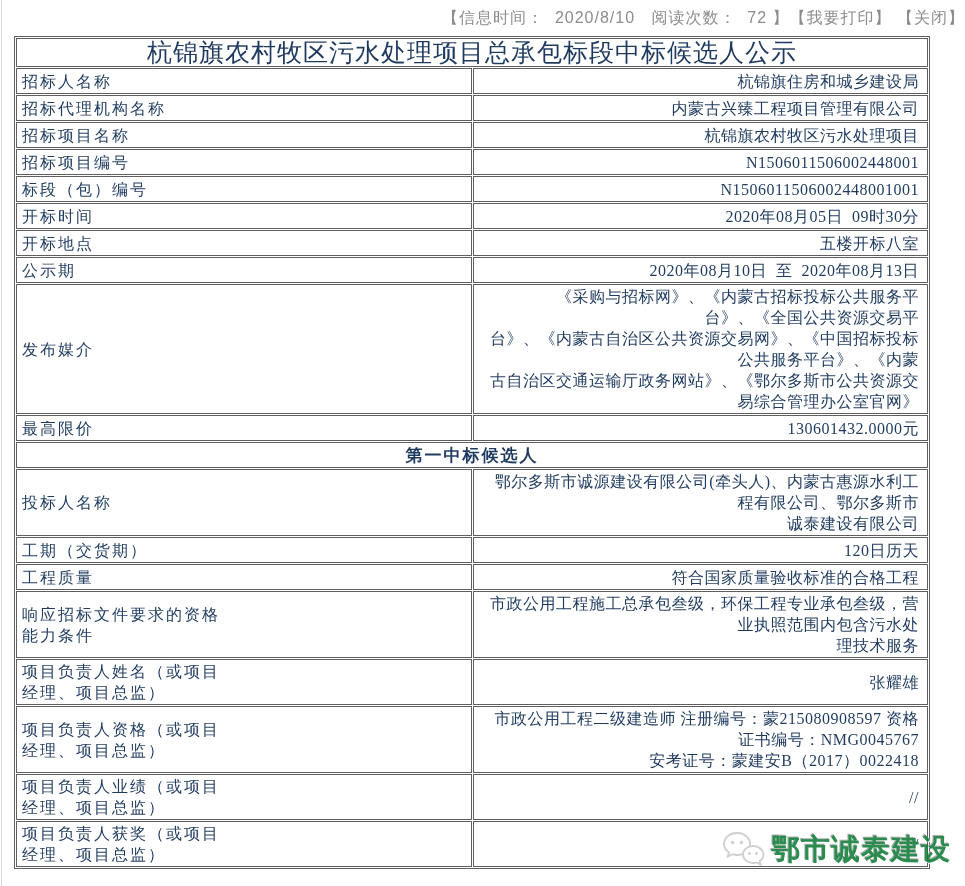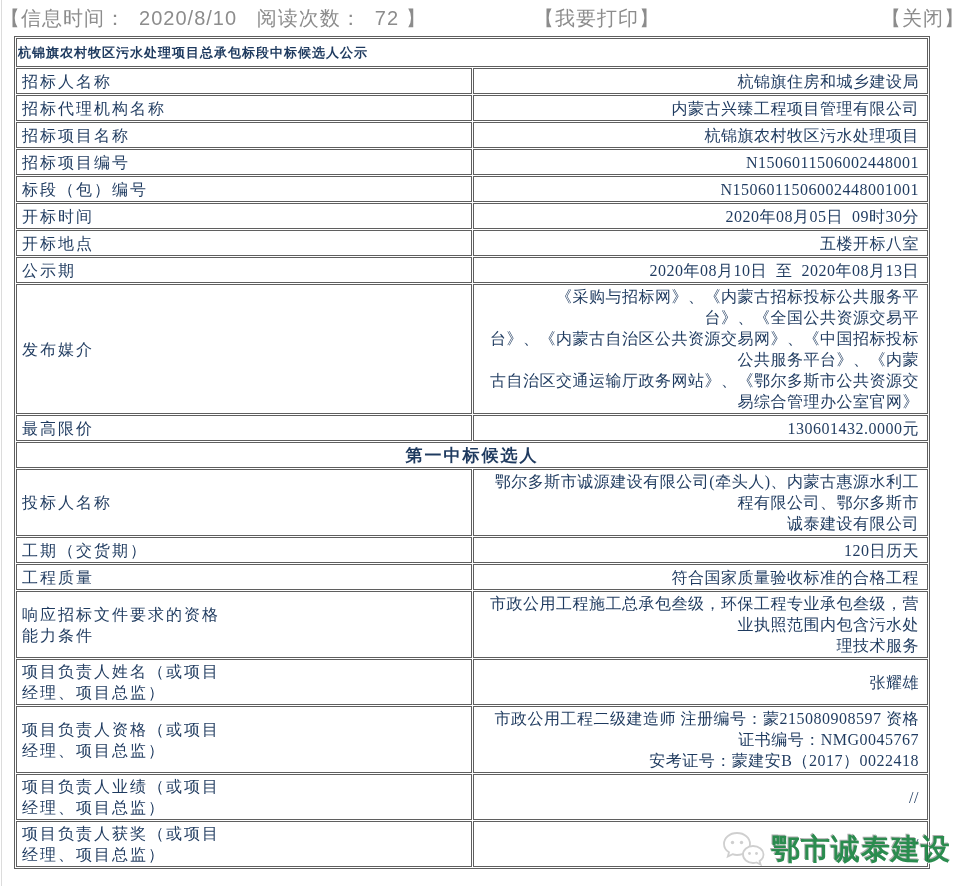--- a/index.html
+++ b/index.html
@@ -10,23 +10,23 @@
     font-family: "Liberation Serif", "DejaVu Serif", serif;
     position: relative;
   }
   .page-left-edge {
     position: absolute; left: 1px; top: 0; bottom: 0;
     width: 1px; background: #dcdcdc;
   }
   
   .topbar {
     height: 36px;
-    display: flex; align-items: center; justify-content: space-between;
+    display: flex; align-items: center; justify-content: flex-end;
     color: #8c8c8c;
-    font-size: 20px;
+    font-size: 16px;
     font-family: "Liberation Sans", "DejaVu Sans", sans-serif;
     letter-spacing: 1px;
     white-space: pre;
   }
   .topbar a {
     color: #8c8c8c; text-decoration: none; cursor: pointer; white-space: pre;
   }
   
   table.main {
     margin-left: 14px;
@@ -52,22 +52,23 @@
     white-space: pre-wrap;
     margin-left: 20px;
   }
   td.val {
     padding: 1px 8px;
     letter-spacing: 0.5px;
     white-space: pre-wrap;
     text-align: right;
   }
   td.title-cell {
-    font-weight: bold;
-    font-size: 13px;
+    text-align: center;
+    font-weight: normal;
+    font-size: 25px;
     letter-spacing: 1px;
   }
   td.section-cell {
     text-align: center;
     font-weight: bold;
     font-size: 17px;
     letter-spacing: 2px;
     margin-top: 7px;
   }
   tr.h1  { height: 26px; }

